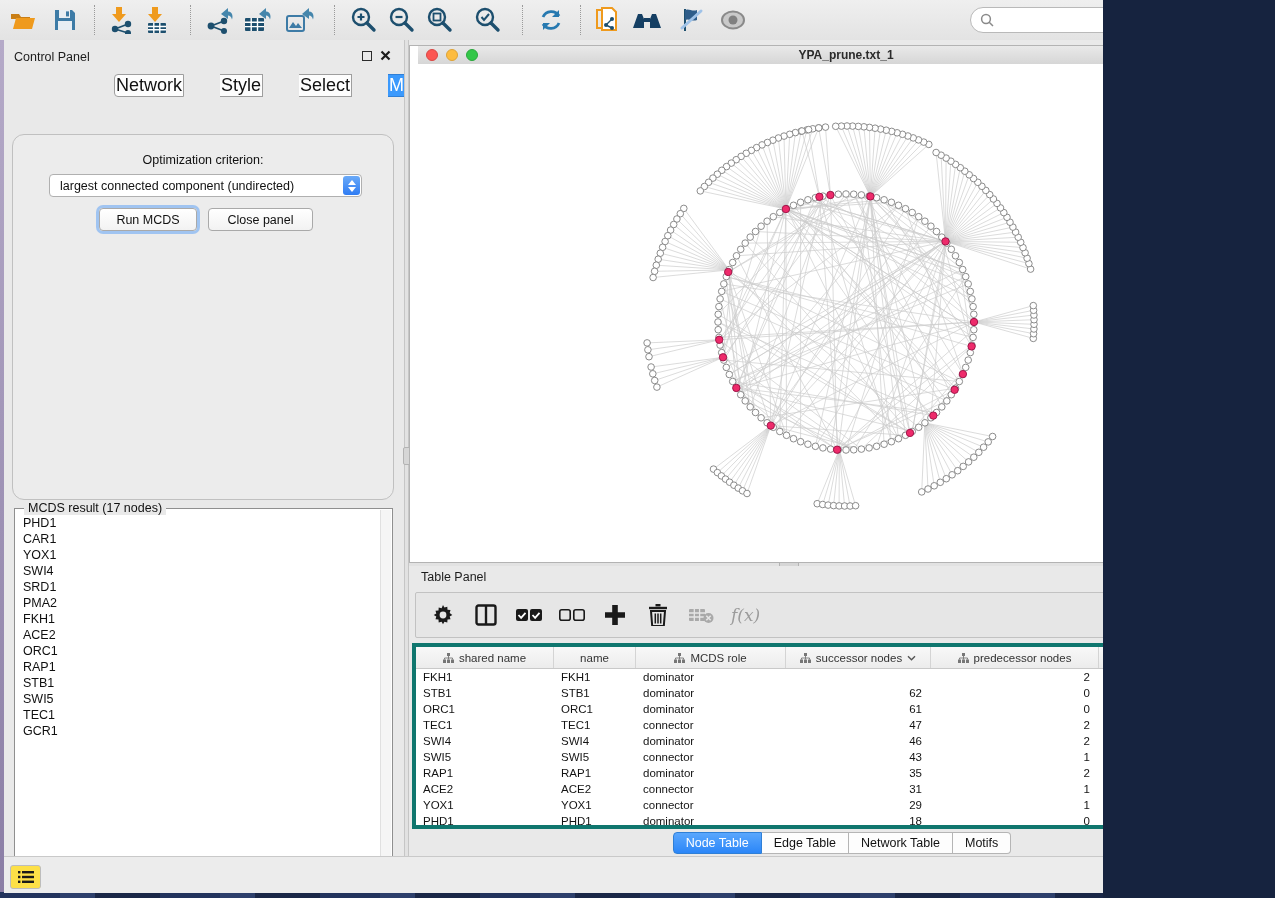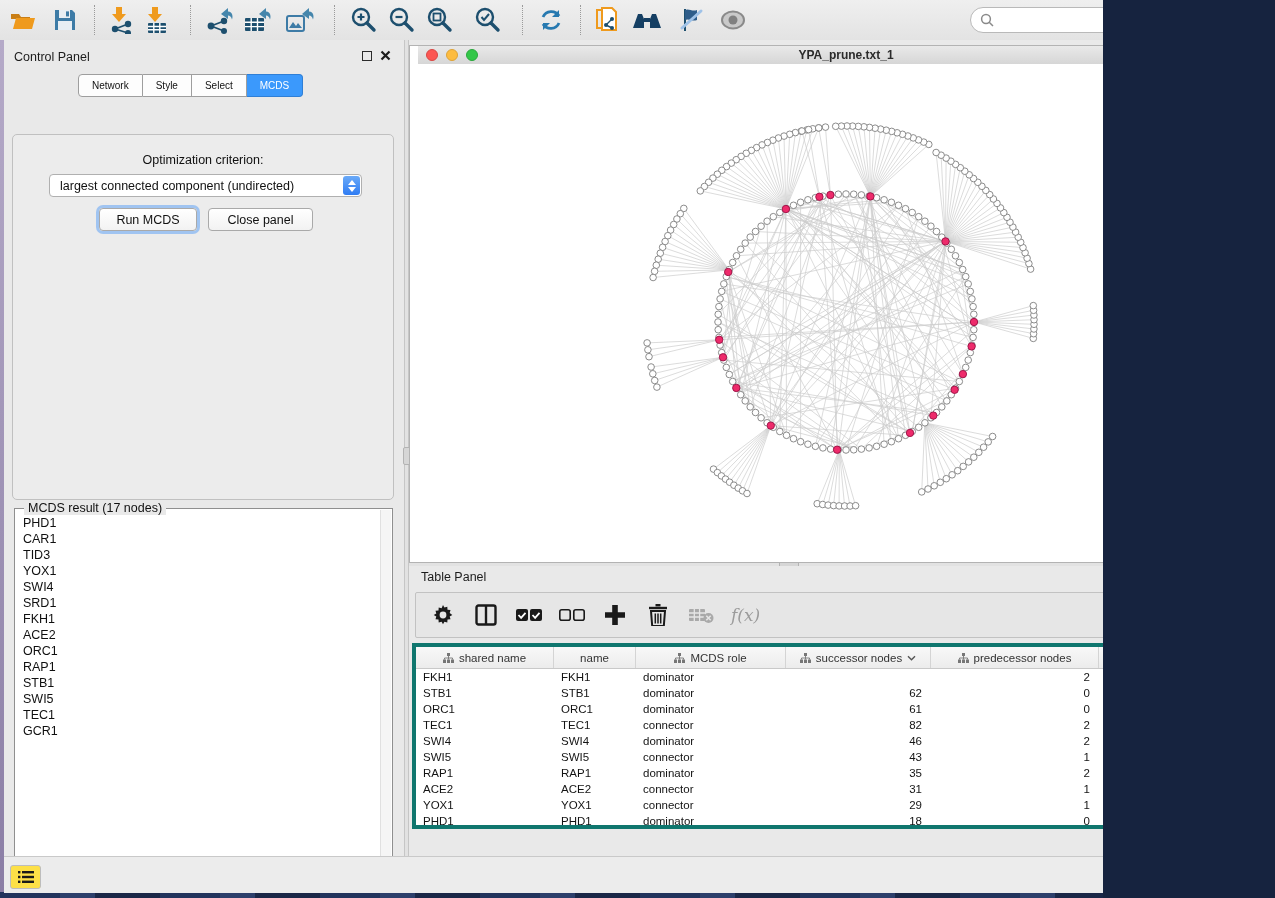--- a/index.html
+++ b/index.html
@@ -22,27 +22,27 @@
     background:linear-gradient(#b5aac8,#8b7ea5);}
   .strip-bottom{position:absolute;left:0;top:892px;width:1275px;height:6px;
     background:repeating-linear-gradient(90deg,#22335c 0 60px,#2d3f6b 60px 95px,#1a2747 95px 160px);}
 
   
   .appbg{position:absolute;left:4px;top:40px;width:1271px;height:816px;background:#e9e9e9;}
 
   
   .panel-title{font-size:12.5px;color:#1c1c1c;}
   .float-ico{width:8px;height:8px;border:1.5px solid #2b2b2b;display:inline-block;}
-  .cp-tab{height:21px;line-height:21px;padding:0 13px;font-size:10px;background:#fdfdfd;
-    border:1px solid #9e9e9e;border-left:none;color:#111;cursor:default;}
+  .cp-tab{height:21px;line-height:21px;padding:0 1px;font-size:18px;background:#fdfdfd;
+    border:1px solid #9e9e9e;border-left:none;color:#111;cursor:default;margin-left:36px;}
   .cp-tab:first-child{border-left:1px solid #9e9e9e;border-radius:4px 0 0 4px;}
   .cp-tab:last-child{border-radius:0 4px 4px 0;}
   .cp-tab.active{background:#3b99fc;border-color:#2f7fd6;color:#fff;}
   .opt-box{position:absolute;left:8px;top:94px;width:382px;height:366px;background:#ececec;
-    border:1px solid #c0c0c0;border-radius:5px;box-sizing:border-box;}
+    border:1px solid #c0c0c0;border-radius:12px;box-sizing:border-box;}
   .opt-label{position:absolute;left:0;top:18px;width:100%;text-align:center;font-size:12.5px;color:#111;}
   .cp-select{position:absolute;left:36px;top:39px;width:313px;height:23px;background:#fff;
     border:1px solid #b0b0b0;border-radius:4px;box-sizing:border-box;display:flex;align-items:center;}
   .cp-select .val{flex:1;font-size:12.5px;padding-left:10px;color:#111;white-space:nowrap;}
   .stepper{width:17px;height:19px;margin:1px;border-radius:3px;background:linear-gradient(#6aaaf8,#2f7cf3);
     display:flex;flex-direction:column;align-items:center;justify-content:center;gap:2px;}
   .car-up{width:0;height:0;border-left:4px solid transparent;border-right:4px solid transparent;border-bottom:5px solid #fff;}
   .car-dn{width:0;height:0;border-left:4px solid transparent;border-right:4px solid transparent;border-top:5px solid #fff;}
   .cp-btn{position:absolute;top:73px;height:23px;background:linear-gradient(#ffffff,#f2f2f2);
     border:1px solid #a9a9a9;border-radius:4px;font-size:12.5px;color:#111;box-sizing:border-box;
@@ -270,24 +270,24 @@
       </div>
       <div class="cp-btn focusring" style="left:86px;width:98px;">Run MCDS</div>
       <div class="cp-btn" style="left:195px;width:105px;">Close panel</div>
     </div>
 
     <div class="mcds-group">
       <span class="mcds-legend">MCDS result (17 nodes)</span>
       <div class="mcds-list" id="mcds-list">
           <div class="mcds-item">PHD1</div>
           <div class="mcds-item">CAR1</div>
-          <div class="mcds-item">TID3</div>
           <div class="mcds-item">YOX1</div>
           <div class="mcds-item">SWI4</div>
           <div class="mcds-item">SRD1</div>
+          <div class="mcds-item">PMA2</div>
           <div class="mcds-item">FKH1</div>
           <div class="mcds-item">ACE2</div>
           <div class="mcds-item">ORC1</div>
           <div class="mcds-item">RAP1</div>
           <div class="mcds-item">STB1</div>
           <div class="mcds-item">SWI5</div>
           <div class="mcds-item">TEC1</div>
           <div class="mcds-item">GCR1</div>
         </div>
       <div class="mcds-scroll"></div>
@@ -1002,21 +1002,21 @@
             <div class="td l" style="width: 138px;">ORC1</div>
             <div class="td l" style="width: 82px;">ORC1</div>
             <div class="td l" style="width: 150px;">dominator</div>
             <div class="td r" style="width: 145px;">61</div>
             <div class="td r" style="width: 168px;">0</div>
           </div>
           <div class="tr">
             <div class="td l" style="width: 138px;">TEC1</div>
             <div class="td l" style="width: 82px;">TEC1</div>
             <div class="td l" style="width: 150px;">connector</div>
-            <div class="td r" style="width: 145px;">82</div>
+            <div class="td r" style="width: 145px;">47</div>
             <div class="td r" style="width: 168px;">2</div>
           </div>
           <div class="tr">
             <div class="td l" style="width: 138px;">SWI4</div>
             <div class="td l" style="width: 82px;">SWI4</div>
             <div class="td l" style="width: 150px;">dominator</div>
             <div class="td r" style="width: 145px;">46</div>
             <div class="td r" style="width: 168px;">2</div>
           </div>
           <div class="tr">
@@ -1053,20 +1053,26 @@
             <div class="td l" style="width: 150px;">dominator</div>
             <div class="td r" style="width: 145px;">18</div>
             <div class="td r" style="width: 168px;">0</div>
           </div>
         </div>
       <div class="tscroll">
           <div class="tthumb"></div>
         </div>
     </div>
 
+    <div class="tp-tabs" id="tp-tabs">
+        <div class="tp-tab active">Node Table</div>
+        <div class="tp-tab">Edge Table</div>
+        <div class="tp-tab">Network Table</div>
+        <div class="tp-tab">Motifs</div>
+      </div>
   </div>
 
   <div class="statusbar">
     <div class="sb-btn" style="left:6px;width:31px;">
       <svg width="16" height="12" viewBox="0 0 16 12">
           <g fill="#1a1a1a">
             <rect x="0" y="0" width="2.4" height="2.4"></rect>
             <rect x="4" y="0" width="12" height="2.4"></rect>
             <rect x="0" y="4.8" width="2.4" height="2.4"></rect>
             <rect x="4" y="4.8" width="12" height="2.4"></rect>

